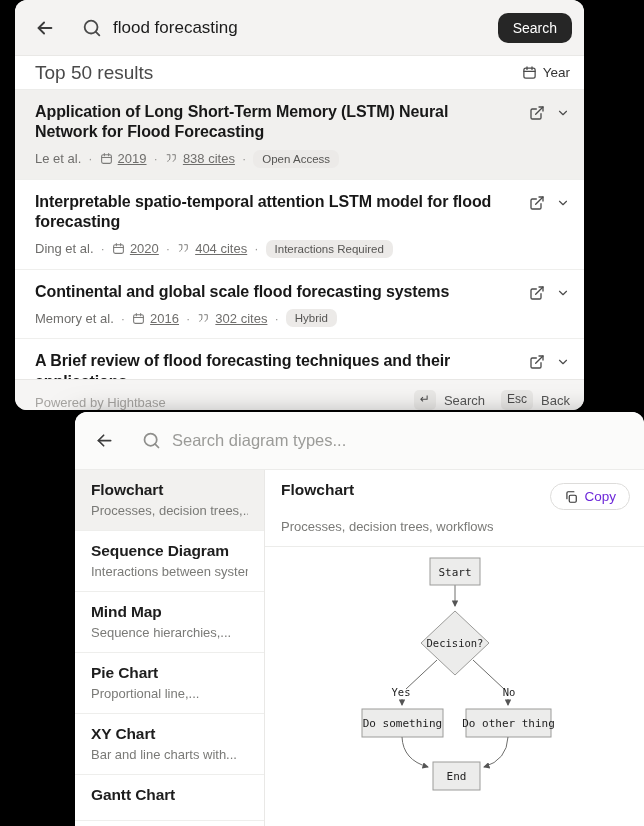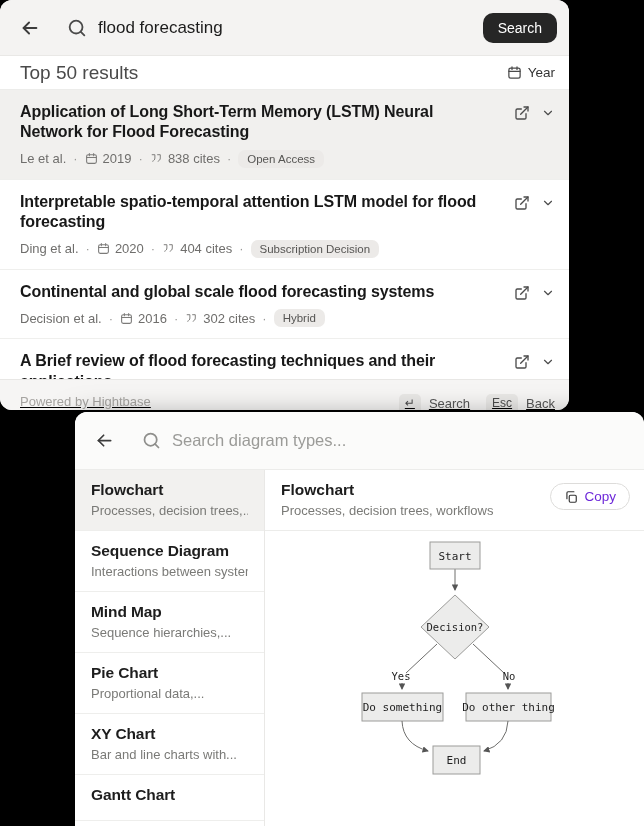--- a/index.html
+++ b/index.html
@@ -3,49 +3,49 @@
 <meta charset="utf-8">
 <style>
   * { margin:0; padding:0; box-sizing:border-box; }
   html,body { width:644px; height:826px; }
   body { background:#000; font-family:"Liberation Sans", sans-serif; position:relative; overflow:hidden; }
 
   .panel { position:absolute; background:#fff; border-radius:12px; overflow:hidden;
            box-shadow:0 8px 30px rgba(0,0,0,.5); display:flex; flex-direction:column; }
 
   
-  #search-panel { left:0; top:0; width:569px; height:410px; }
+  #search-panel { left:15px; top:0; width:569px; height:410px; }
   .sp-header { height:56px; background:#f4f3f2; display:flex; align-items:center; padding:0 12px 0 16px; flex-shrink:0; border-bottom:1px solid #e9e8e6; }
   .icon-btn { display:flex; align-items:center; justify-content:center; cursor:pointer; color:#3c3c3c; }
   .sp-header .back { width:28px; height:28px; margin-right:22px; }
   .sp-header .mag { width:22px; height:22px; margin-right:10px; color:#4a4a4a; }
   .sp-query { font-size:17px; color:#1c1c1c; flex:1; }
   .btn-dark { background:#262626; color:#fff; font-size:14px; padding:7px 15px; border-radius:10px; border:none; cursor:pointer; font-family:inherit; }
 
   .results-header { height:34px; background:#fff; border-bottom:1px solid #ececea; display:flex; align-items:center; justify-content:space-between; padding:0 14px 0 20px; flex-shrink:0; }
   .results-header .rh-label { font-size:19px; color:#4a4a4a; }
   .year-filter { display:flex; align-items:center; gap:6px; font-size:13.5px; color:#333; cursor:pointer; }
   .year-filter svg { width:15px; height:15px; color:#4a4a4a; }
 
   .results { flex:1; overflow:hidden; }
   .result { padding:12px 14px 11px 20px; border-bottom:1px solid #efefed; display:flex; align-items:flex-start; background:#fff; cursor:pointer; }
   .result.selected { background:#f1f0ee; }
   .r-main { flex:1; min-width:0; padding-right:14px; }
   .r-title { font-size:16px; font-weight:700; color:#181818; line-height:1.28; letter-spacing:-0.1px; }
   .r-meta { display:flex; align-items:center; gap:7px; margin-top:7px; font-size:13px; color:#6f6e6c; flex-wrap:nowrap; }
   .r-meta svg { width:13px; height:13px; color:#7c7b79; flex-shrink:0; }
-  .meta-item { display:flex; align-items:center; gap:5px; }
+  .meta-item { display:flex; align-items:center; gap:5px;text-decoration:underline; }
   .dot::before { content:"·"; color:#9a9997; }
   .badge { background:#eceae8; color:#565553; font-size:11.5px; padding:3px 9px; border-radius:7px; white-space:nowrap; }
   .r-icons { display:flex; align-items:center; gap:11px; margin-top:3px; flex-shrink:0; }
   .r-icons svg { cursor:pointer; color:#4c4c4c; }
   .ext { width:16px; height:16px; }
   .chev { width:14px; height:14px; color:#5b5b5b; }
 
-  .panel-footer { height:31px; background:#f6f5f4; border-top:1px solid #e8e7e5; display:flex; align-items:flex-start; justify-content:space-between; padding:14px 14px 0 20px; flex-shrink:0; margin-top:auto;text-decoration:underline; }
+  .panel-footer { height:31px; background:#f6f5f4; border-top:1px solid #e8e7e5; display:flex; align-items:flex-end; justify-content:space-between; padding:0 14px 0 20px; flex-shrink:0; margin-top:auto; }
   .pf-muted { font-size:13px; color:#a6a4a1; }
   .pf-right { display:flex; align-items:center; gap:8px; }
   .keycap { background:#e9e8e6; border-radius:5px; font-size:12px; color:#4c4c4c; padding:2px 6px; line-height:1.3; }
   .pf-label { font-size:13px; color:#565656; margin-right:8px; }
   .pf-label:last-child { margin-right:0; }
 
   
   #diagram-panel { left:75px; top:412px; width:569px; height:515px; }
   .dp-header { height:58px; background:#fbfbfa; border-bottom:1px solid #ececea; display:flex; align-items:center; padding:0 16px 0 16px; flex-shrink:0; }
   .dp-header .back { width:26px; height:26px; margin-right:24px; color:#3c3c3c; }
@@ -55,21 +55,21 @@
   .dp-body { flex:1; display:flex; overflow:hidden; }
   .sidebar { width:190px; border-right:1px solid #e9e8e6; overflow:hidden; flex-shrink:0; background:#fff; }
   .side-item { padding:11px 16px 12px; border-bottom:1px solid #eeeeec; cursor:pointer; }
   .side-item.selected { background:#f2f1ef; }
   .si-name { font-size:15.5px; font-weight:700; color:#1d1d1d; letter-spacing:-0.1px; }
   .si-desc { font-size:13px; color:#7a7a77; margin-top:4px; white-space:nowrap; overflow:hidden; }
 
   .preview { flex:1; display:flex; flex-direction:column; overflow:hidden; background:#fff; }
   .pv-header { display:flex; align-items:flex-start; justify-content:space-between; padding:11px 14px 12px 16px; border-bottom:1px solid #ececea; flex-shrink:0; }
   .pv-title { font-size:15.5px; font-weight:700; color:#1d1d1d; }
-  .pv-sub { font-size:13px; color:#7a7a77; margin-top:4px; }
+  .pv-sub { font-size:13px; color:#7a7a77; margin-top:20px; }
   .copy-btn { display:flex; align-items:center; gap:6px; border:1px solid #dddcda; background:#fff; border-radius:15px; padding:5px 13px; font-size:13.5px; color:#6d28d9; cursor:pointer; font-family:inherit; margin-top:2px; }
   .copy-btn svg { width:14px; height:14px; color:#333; }
   .pv-canvas { flex:1; display:flex; align-items:flex-start; justify-content:center; padding-top:6px; overflow:hidden; }
 
   .fc-text { font-size:11px; fill:#222; font-family:"DejaVu Sans Mono", monospace; }
   .fc-label { font-size:10.5px; fill:#222; font-family:"DejaVu Sans Mono", monospace; }
   .fc-shape { fill:#ececeb; stroke:#9c9c9a; stroke-width:1; }
   .fc-line { stroke:#6e6e6c; stroke-width:1; fill:none; }
 </style>
 </head>
@@ -158,40 +158,40 @@
           </span>
           <span class="dot"></span>
           <span class="meta-item">
             <svg viewBox="0 0 24 24" fill="none" stroke="currentColor" stroke-width="1.8" stroke-linecap="round">
                 <path d="M4 5h5v6c0 3-1.5 5-4 6"></path>
                 <path d="M14 5h5v6c0 3-1.5 5-4 6"></path>
               </svg>
             <span>404 cites</span>
           </span>
           <span class="dot"></span>
-          <span class="badge">Subscription Decision</span>
+          <span class="badge">Interactions Required</span>
         </div>
       </div>
       <div class="r-icons">
         <svg class="ext" viewBox="0 0 24 24" fill="none" stroke="currentColor" stroke-width="2" stroke-linecap="round" stroke-linejoin="round">
             <path d="M15 3h6v6"></path>
             <path d="M10 14 21 3"></path>
             <path d="M18 13v6a2 2 0 0 1-2 2H5a2 2 0 0 1-2-2V8a2 2 0 0 1 2-2h6"></path>
           </svg>
         <svg class="chev" viewBox="0 0 24 24" fill="none" stroke="currentColor" stroke-width="2" stroke-linecap="round" stroke-linejoin="round">
             <path d="m6 9 6 6 6-6"></path>
           </svg>
       </div>
     </div>
 
     <div class="result">
       <div class="r-main">
         <div class="r-title">Continental and global scale flood forecasting systems</div>
         <div class="r-meta">
-          <span>Decision et al.</span>
+          <span>Memory et al.</span>
           <span class="dot"></span>
           <span class="meta-item">
             <svg viewBox="0 0 24 24" fill="none" stroke="currentColor" stroke-width="2" stroke-linecap="round">
                 <rect x="3" y="5" width="18" height="16" rx="3"></rect>
                 <path d="M16 3v4M8 3v4M3 10h18"></path>
               </svg>
             <span>2016</span>
           </span>
           <span class="dot"></span>
           <span class="meta-item">
@@ -272,21 +272,21 @@
       <div class="side-item">
         <div class="si-name">Sequence Diagram</div>
         <div class="si-desc">Interactions between system...</div>
       </div>
       <div class="side-item">
         <div class="si-name">Mind Map</div>
         <div class="si-desc">Sequence hierarchies,...</div>
       </div>
       <div class="side-item">
         <div class="si-name">Pie Chart</div>
-        <div class="si-desc">Proportional data,...</div>
+        <div class="si-desc">Proportional line,...</div>
       </div>
       <div class="side-item">
         <div class="si-name">XY Chart</div>
         <div class="si-desc">Bar and line charts with...</div>
       </div>
       <div class="side-item">
         <div class="si-name">Gantt Chart</div>
         <div class="si-desc"></div>
       </div>
     </div>

